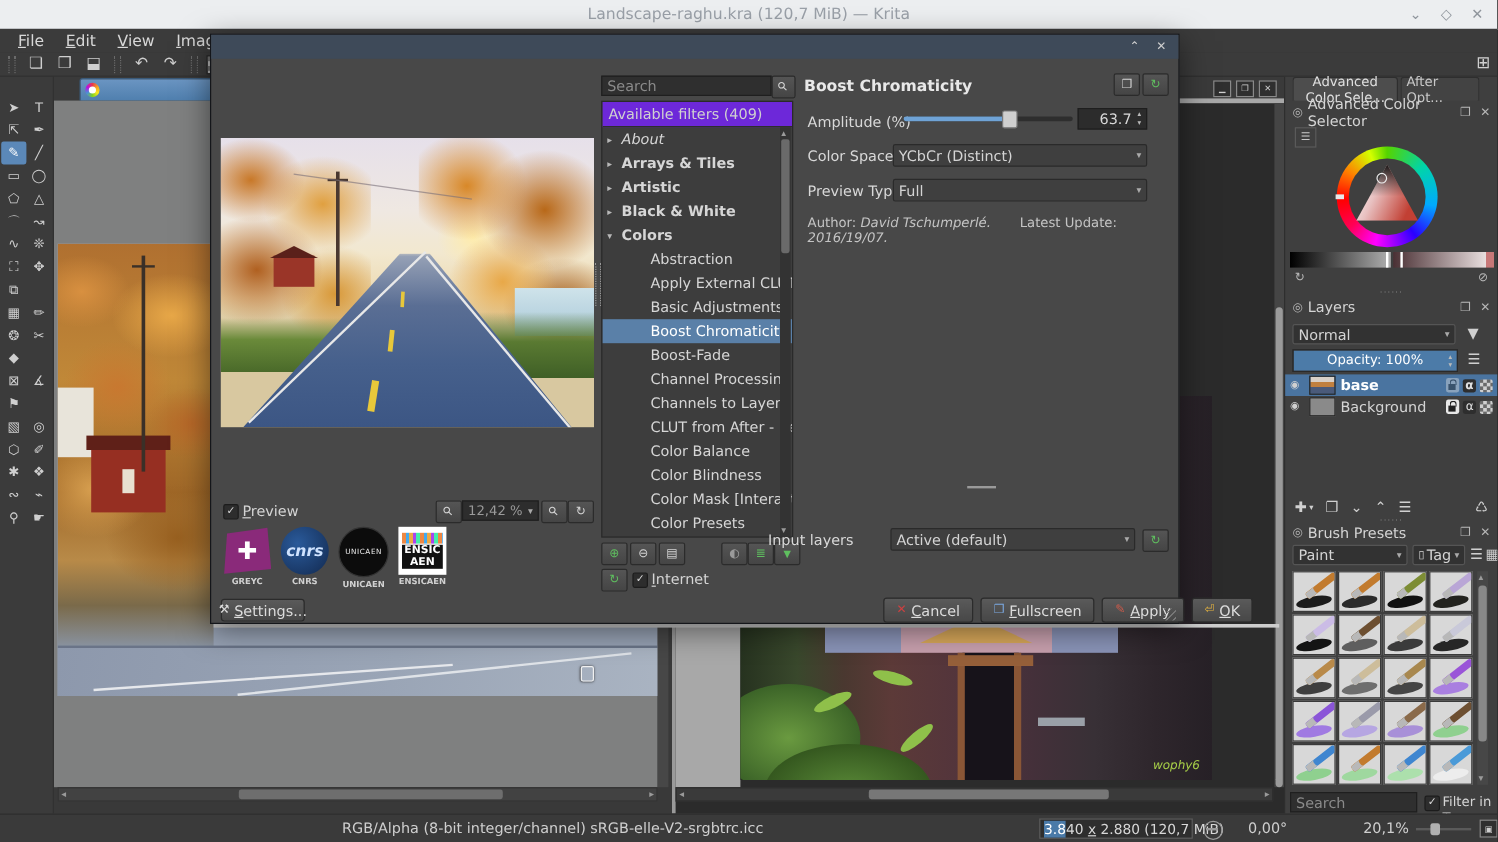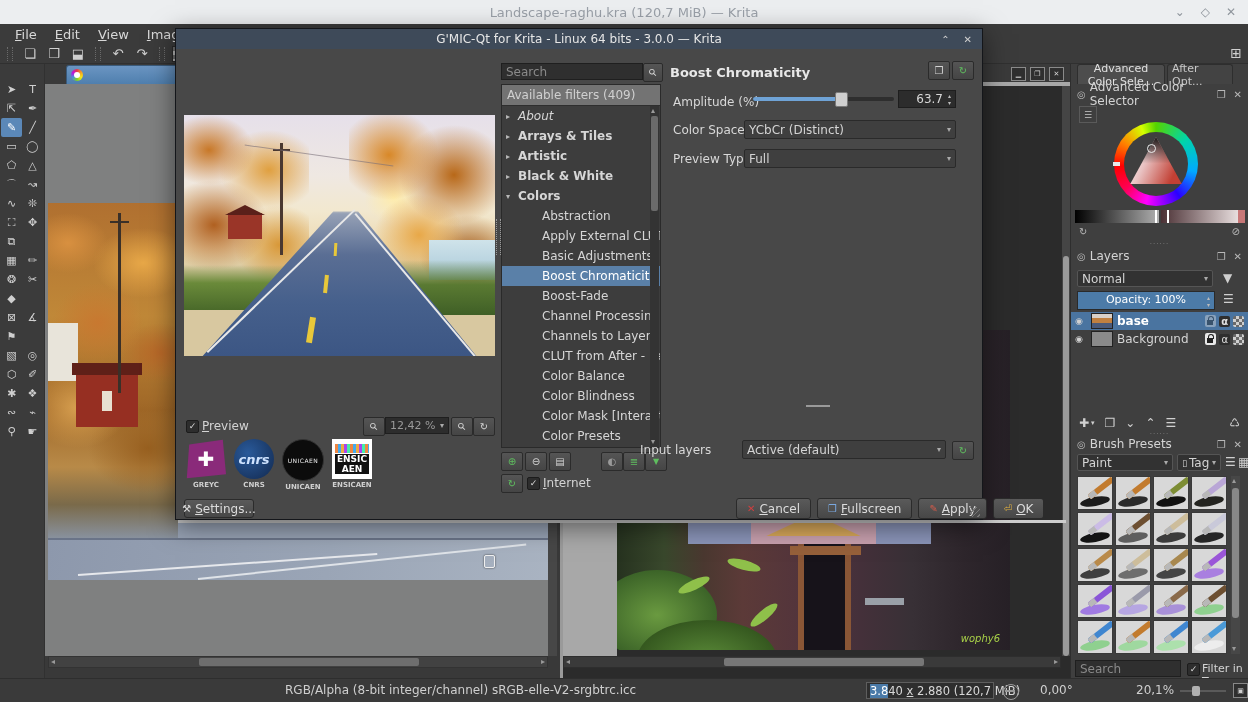--- a/index.html
+++ b/index.html
@@ -200,21 +200,21 @@
   .logo.greyc .logo-inner{color:#fff;font-size:20px;font-weight:bold;}
   .logo.cnrs{background:radial-gradient(circle at 35% 35%,#2a5a9a,#12294f);border-radius:50%;}
   .logo.cnrs .logo-inner{color:#cfe3ff;font-size:13px;font-weight:bold;font-style:italic;}
   .logo.unicaen{background:#0c0c0c;border-radius:50%;border:1px solid #333;}
   .logo.unicaen .logo-inner{color:#eee;font-size:6px;letter-spacing:.5px;}
   .logo.ensicaen{background:#fff;flex-direction:column;}
   .logo.ensicaen::before{content:"";width:34px;height:9px;margin-top:2px;
     background:repeating-linear-gradient(90deg,#e84 0 3px,#4ae 3px 6px,#ea4 6px 9px,#a4e 9px 12px,#4ea 12px 15px);}
   .logo.ensicaen .logo-inner{background:#111;color:#fff;font-size:9px;font-weight:bold;width:34px;text-align:center;word-break:break-all;line-height:10px;margin:1px 0 2px;}
   .tree{position:absolute;left:325px;top:55px;width:160px;height:364px;background:#3d3d3d;border:1px solid #2a2a2a;box-sizing:border-box;overflow:hidden;}
-  .tree-head{height:20px;line-height:20px;background:#737373;border-bottom:1px solid #2e2e2e;padding-left:5px;color:#d0d0d0;}
+  .tree-head{height:20px;line-height:20px;background:#6d28d9;border-bottom:1px solid #2e2e2e;padding-left:5px;color:#d0d0d0;}
   .tree-row{height:20px;display:flex;align-items:center;color:#d6d6d6;padding-left:4px;white-space:nowrap;}
   .tree-row .tree-arrow{width:12px;font-size:8px;color:#b8b8b8;flex:none;}
   .tree-row.child{padding-left:28px;}
   .tree-row.bold{font-weight:bold;}
   .tree-row.italic{font-style:italic;}
   .tree-row.selected{background:#5a80a8;color:#fff;}
   .tree-scroll{position:absolute;right:1px;top:21px;width:9px;height:341px;background:#333;}
   .tree-scroll .thumb{position:absolute;left:1px;top:10px;width:7px;height:95px;background:#6a6a6a;border-radius:2px;}
   .slider-groove{position:absolute;height:4px;background:#2e2e2e;border-radius:2px;top:6px;left:0;right:0;}
   .slider-fill{position:absolute;height:4px;background:#6fa3d6;border-radius:2px;top:6px;left:0;}
@@ -650,21 +650,20 @@
     <div class="zoom-slider">
       <div class="zoom-handle" style="left:26%;"></div>
     </div>
     <div class="zoom-endbtn">▣</div>
   </div>
 
   <div class="abs white-edge"></div>
 
   <div class="abs gmic">
     <div class="gmic-title">
-      <span>G'MIC-Qt for Krita - Linux 64 bits - 3.0.0 — Krita</span>
       <div class="gmic-tbtns">
         <span>⌃</span>
         <span>✕</span>
       </div>
     </div>
 
     <div class="preview-img">
       <div class="pv-sun"></div>
       <div class="pv-treesL"></div>
       <div class="pv-treesR"></div>
@@ -862,20 +861,21 @@
       <span>YCbCr (Distinct)</span>
       <span class="dd-arrow">▾</span>
     </div>
 
     <span class="gm-label" style="left:497px;top:123px;">Preview Type</span>
     <div class="dropdown abs" style="left:568px;top:120px;width:212px;height:19px;background:#3f3f3f;border-color:#2a2a2a;">
       <span>Full</span>
       <span class="dd-arrow">▾</span>
     </div>
 
+    <div class="author-line"><span>Author: </span><i>David Tschumperlé.</i><span style="display:inline-block;width:24px;"></span><span>Latest Update: </span><i>2016/19/07.</i></div>
 
     <div class="abs" style="left:630px;top:376px;width:24px;border-top:2px solid #9a9a9a;"></div>
 
     <span class="gm-label" style="left:464px;top:414px;">Input layers</span>
     <div class="dropdown abs" style="left:566px;top:411px;width:204px;height:19px;background:#3f3f3f;border-color:#2a2a2a;">
       <span>Active (default)</span>
       <span class="dd-arrow">▾</span>
     </div>
     <div class="gm-ibtn" style="left:776px;top:412px;">
         <span style="color:#5fbf5f;">↻</span>

